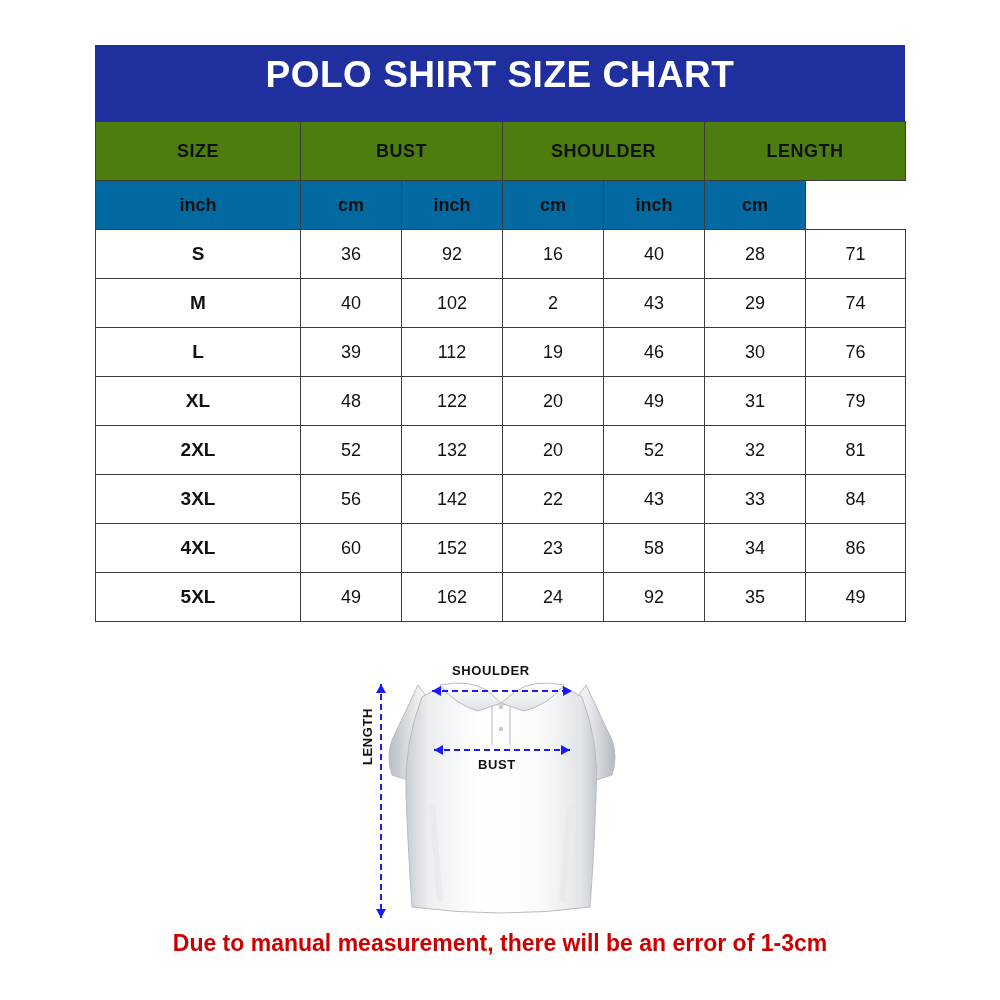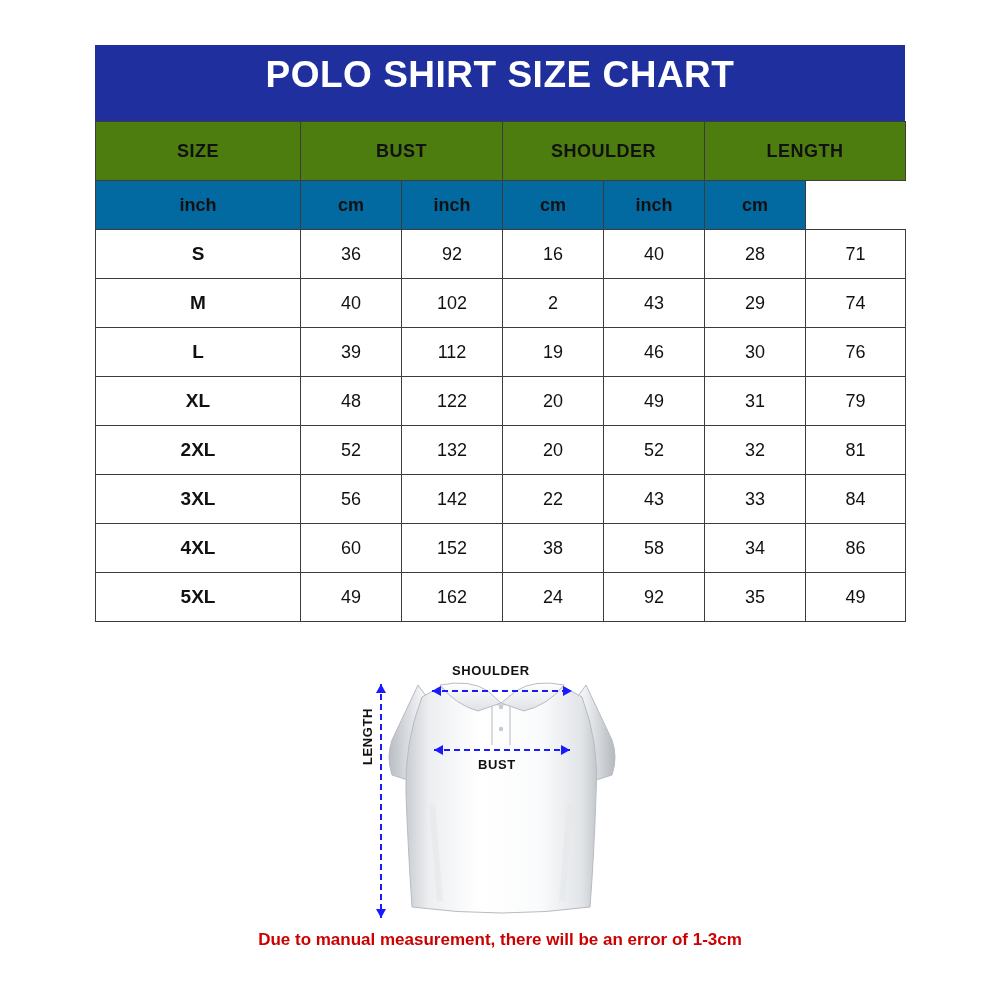--- a/index.html
+++ b/index.html
@@ -96,21 +96,21 @@
   }
   .lbl-shoulder { left: 452px; top: 663px; }
 
   .note {
     position: absolute;
     left: 0;
     top: 930px;
     width: 1000px;
     text-align: center;
     color: #cc0000;
-    font-size: 17px;
+    font-size: 23px;
     font-weight: bold;
   }
 </style>
 </head>
 <body>
 
 <div class="chart-wrap">
 
   <div class="chart-title">POLO SHIRT SIZE CHART</div>
 
@@ -199,21 +199,21 @@
         <td>22</td>
         <td>43</td>
         <td>33</td>
         <td>84</td>
       </tr>
 
       <tr class="data-row">
         <td class="size-cell">4XL</td>
         <td>60</td>
         <td>152</td>
-        <td>38</td>
+        <td>23</td>
         <td>58</td>
         <td>34</td>
         <td>86</td>
       </tr>
 
       <tr class="data-row">
         <td class="size-cell">5XL</td>
         <td>49</td>
         <td>162</td>
         <td>24</td>

